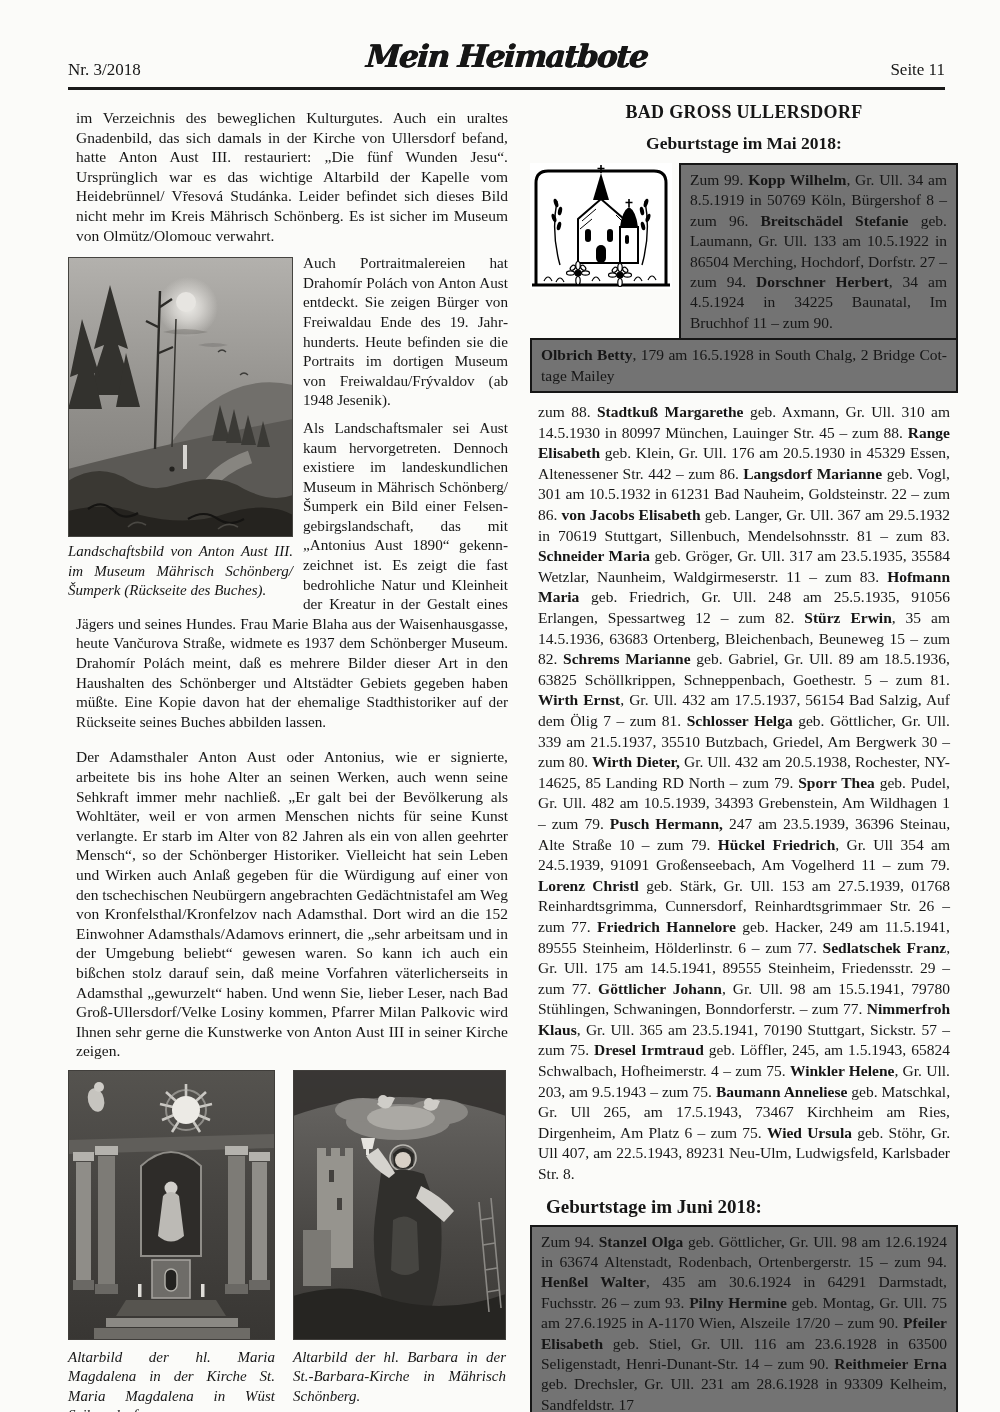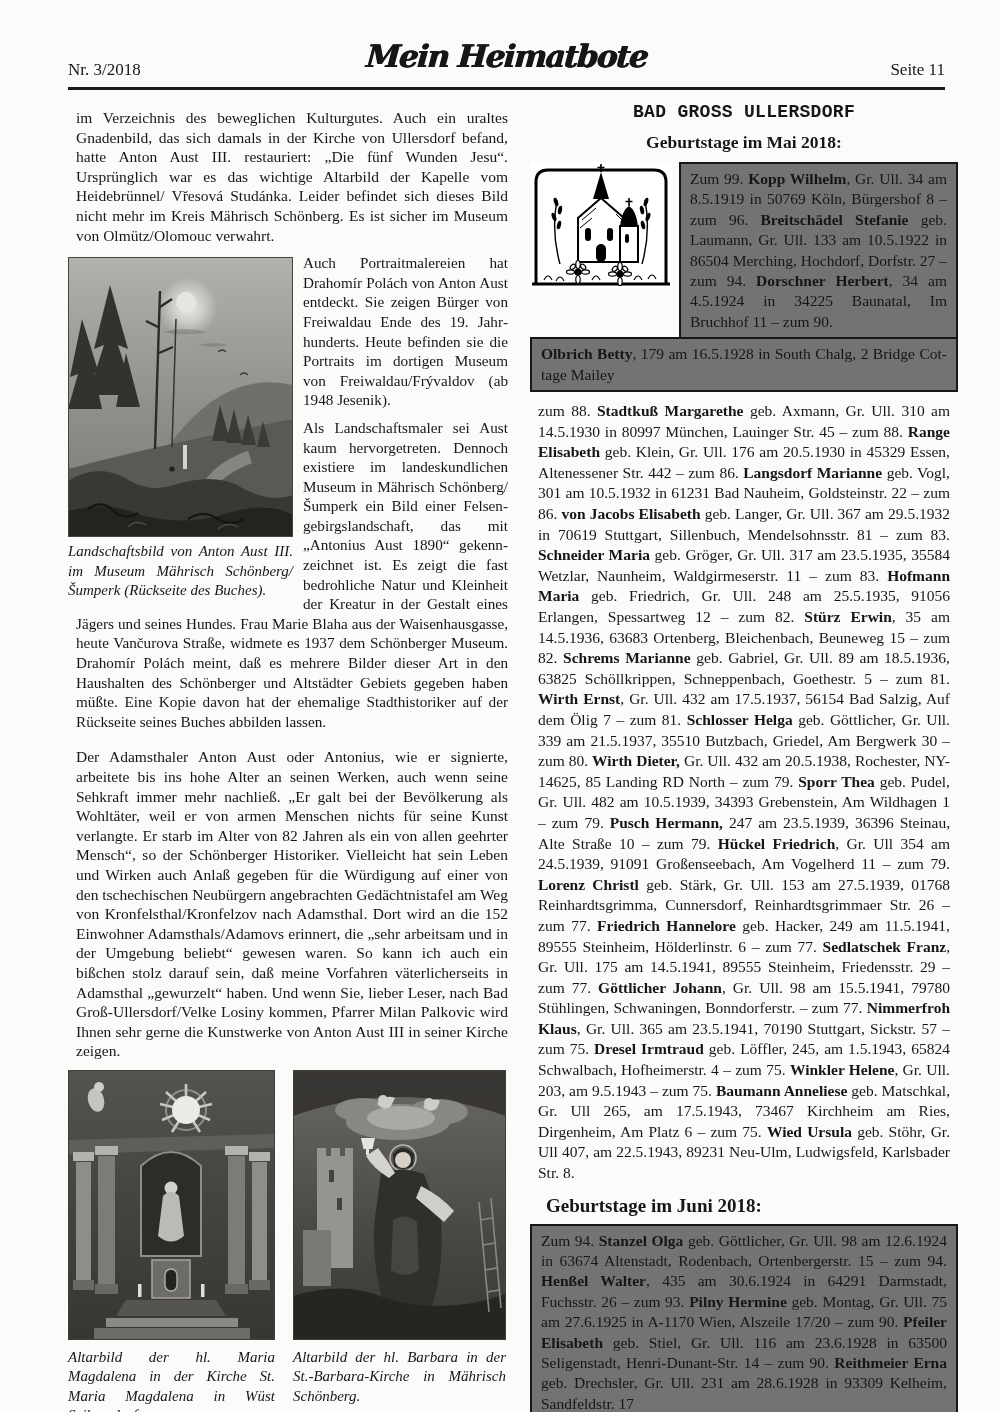--- a/index.html
+++ b/index.html
@@ -34,21 +34,21 @@
   
   .figrow{display:flex;gap:18px;margin-top:9px;}
   .ph{flex:none;line-height:0;}
   .ph svg{display:block;}
   .caprow{display:flex;gap:18px;margin-top:8px;}
   .caprow .cap{margin-top:0;}
   .cap.w1{width:207px;} .cap.w2{width:213px;}
   .thanks{margin-top:6px;}
   .byline{font-style:italic;text-align:right;font-size:15.5px;line-height:20px;margin-top:2px;}
   
-  .rc-title{text-align:center;font-weight:bold;font-size:18px;letter-spacing:.3px;margin:2px 0 10px;font-family:Liberation Mono, monospace;}
+  .rc-title{text-align:center;font-weight:bold;font-size:18px;letter-spacing:.3px;margin:2px 0 10px;}
   .rc-sub{text-align:center;font-weight:bold;font-size:17.5px;margin:0 0 9px;}
   .rc-sub2{font-weight:bold;font-size:19px;margin:11px 16px 7px;}
   .mairow{display:flex;gap:7px;align-items:flex-start;}
   .church{flex:none;line-height:0;}
   .gbox{
     border:2px solid #161616;background:#737373;padding:5px 9px;
     font-size:15.5px;line-height:20.4px;text-align:justify;hyphens:auto;
   }
   .gbox.b1{flex:1;}
   .gbox.b2{margin-top:-2px;}

